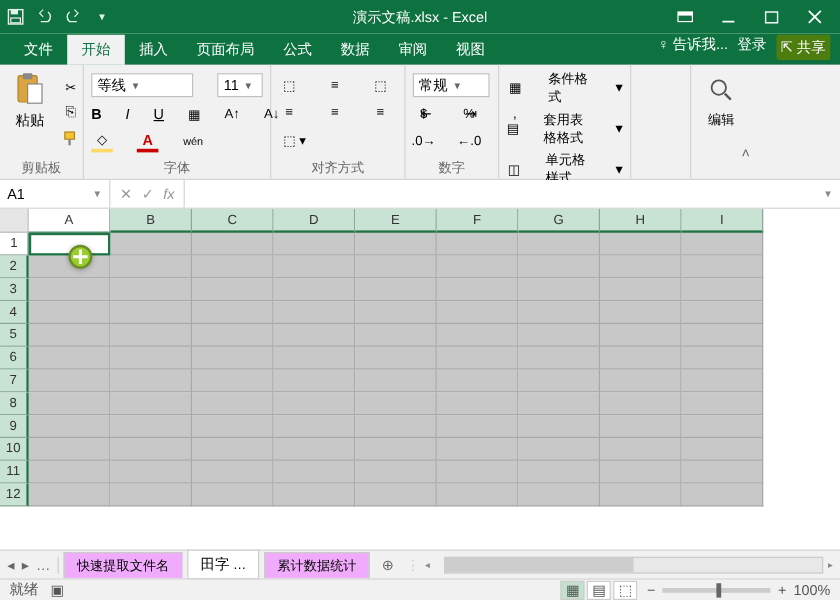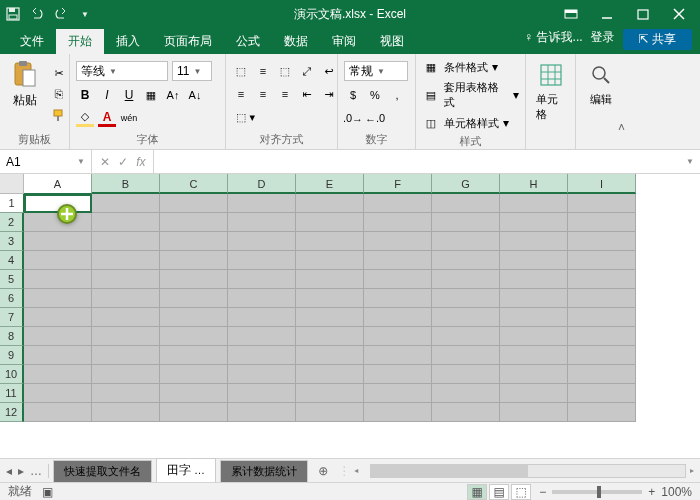--- a/index.html
+++ b/index.html
@@ -7,52 +7,52 @@
 .titlebar{height:28px;background:#0e7240;display:flex;align-items:center;color:#fff;position:relative}
 .qat{display:flex;align-items:center;gap:10px;padding:0 6px}
 .qat .ic{width:14px;height:14px;display:inline-flex;align-items:center;justify-content:center;opacity:.9}
 .title{position:absolute;left:50%;transform:translateX(-50%);font-size:12px;color:#fff}
 .winbtns{margin-left:auto;display:flex;align-items:center;gap:14px;padding:0 10px}
 .winbtns .wb{width:22px;height:20px;display:flex;align-items:center;justify-content:center;color:#fff}
 .tabs{height:26px;background:#0e7240;display:flex;align-items:flex-end;padding-left:8px;color:#fff}
 .tab{padding:4px 12px;cursor:pointer}
 .tab.active{background:#f1f1f1;color:#0e7240}
 .tabs .right{margin-left:auto;display:flex;align-items:flex-start;gap:8px;padding-right:8px;padding-bottom:4px}
-.share{background:#0369a1;padding:2px 16px;border-radius:2px}
+.share{background:#4d7c0f;padding:2px 4px;border-radius:2px}
 .ribbon{height:96px;background:#f1f1f1;border-bottom:1px solid #d4d4d4;display:flex}
 .group{border-right:1px solid #d4d4d4;padding:4px 6px 2px;display:flex;flex-direction:column}
 .glabel{text-align:center;color:#666;font-size:11px;margin-top:auto;padding-top:2px}
 .gbody{display:flex;gap:6px;flex:1}
 .vcol{display:flex;flex-direction:column;gap:3px;justify-content:center}
 .bigbtn{display:flex;flex-direction:column;align-items:center;gap:2px;padding:2px 4px;cursor:pointer}
 .bigbtn .bic{width:30px;height:30px;display:flex;align-items:center;justify-content:center}
 .sm{width:18px;height:18px;display:inline-flex;align-items:center;justify-content:center;cursor:pointer;font-size:11px}
 .combo{height:20px;border:1px solid #c0c0c0;background:#fff;display:flex;align-items:center;padding:0 4px;gap:4px}
 .combo .dd{font-size:8px;color:#666}
-.row{display:flex;gap:4px;align-items:center}
+.row{display:flex;gap:20px;align-items:center}
 .namebox-row{height:24px;background:#fff;border-bottom:1px solid #d4d4d4;display:flex;align-items:center}
 .nb{width:92px;border-right:1px solid #d4d4d4;padding:0 6px;height:100%;display:flex;align-items:center}
 .fxctrl{display:flex;align-items:center;gap:8px;padding:0 8px;color:#999;border-right:1px solid #d4d4d4;height:100%}
 .fxinput{flex:1;padding:0 6px;height:100%;display:flex;align-items:center}
 .sheet{flex:1;display:flex;flex-direction:column;overflow:hidden;position:relative}
 .hdrrow{display:flex;height:20px}
 .corner{width:24px;background:#e6e6e6;border-right:1px solid #bababa;border-bottom:1px solid #bababa}
 .colh{width:68px;background:#c8e2d3;border-right:1px solid #8aa896;border-bottom:2px solid #217346;text-align:center;line-height:20px;color:#333;font-size:11px}
 .colh.first{background:#fff;border-bottom:1px solid #217346}
 .gridbody{flex:1;overflow:hidden}
 .grow{display:flex;height:19px}
 .rowh{width:24px;background:#c8e2d3;border-right:2px solid #217346;border-bottom:1px solid #8aa896;text-align:center;line-height:19px;font-size:11px;color:#333}
 .rowh.first{background:#fff;border-right:1px solid #217346}
 .cell{width:68px;background:#c8c8c8;border-right:1px solid #a8a8a8;border-bottom:1px solid #a8a8a8}
 .cell.active{background:#fff;border:2px solid #217346;position:relative}
 .cursor{position:absolute;width:22px;height:22px;left:56px;top:29px;pointer-events:none}
 .cursor svg{filter:drop-shadow(0 1px 2px rgba(0,0,0,.3))}
 .wstabs{height:24px;background:#f1f1f1;border-top:1px solid #d4d4d4;display:flex;align-items:center;padding:0 6px;gap:4px}
 .nav{display:flex;gap:6px;color:#666;padding-right:6px;border-right:1px solid #ccc}
-.wstab{padding:3px 10px;border:1px solid #ccc;background:#737373;border-bottom:none;font-size:11px;cursor:pointer}
+.wstab{padding:3px 10px;border:1px solid #ccc;background:#f0abfc;border-bottom:none;font-size:11px;cursor:pointer}
 .wstab.active{background:#fff;border-bottom:2px solid #217346}
 .hscroll{flex:1;margin-left:8px;height:14px;background:#e8e8e8;border:1px solid #ccc;position:relative}
 .hscroll .thumb{position:absolute;left:0;width:50%;height:100%;background:#cdcdcd}
 .status{height:18px;background:#f1f1f1;border-top:1px solid #d4d4d4;display:flex;align-items:center;padding:0 8px;gap:10px;color:#555;font-size:11px}
 .status .right{margin-left:auto;display:flex;align-items:center;gap:8px}
 .views{display:flex;gap:2px}
 .vbtn{width:20px;height:16px;border:1px solid #ccc;background:#fff;display:flex;align-items:center;justify-content:center}
 .vbtn.active{background:#c6e0d0}
 .zoom{display:flex;align-items:center;gap:6px}
 .ztrack{width:90px;height:4px;background:#ccc;position:relative}
@@ -246,34 +246,20 @@
         <div class="vcol" style="gap:4px">
       <div class="row"><span class="sm">▦</span><span style="font-size:11px">条件格式</span> ▾</div>
       <div class="row"><span class="sm">▤</span><span style="font-size:11px">套用表格格式</span> ▾</div>
       <div class="row"><span class="sm">◫</span><span style="font-size:11px">单元格样式</span> ▾</div>
     </div>
       </div>
     <div class="glabel">样式</div>
   </div>
 
   <div class="group" style="width:50px">
-    <div class="gbody">
-        <div class="bigbtn">
-      <div class="bic">
-            <svg width="24" height="24">
-              <rect x="2" y="2" width="20" height="20" fill="none" stroke="#4a8" stroke-width="1.2"></rect>
-              <line x1="2" y1="9" x2="22" y2="9" stroke="#4a8"></line>
-              <line x1="2" y1="16" x2="22" y2="16" stroke="#4a8"></line>
-              <line x1="9" y1="2" x2="9" y2="22" stroke="#4a8"></line>
-              <line x1="16" y1="2" x2="16" y2="22" stroke="#4a8"></line>
-            </svg>
-          </div>
-      <span style="font-size:11px">单元格</span>
-    </div>
-      </div>
     <div class="glabel">&nbsp;</div>
   </div>
 
   <div class="group" style="width:42px;border-right:none">
     <div class="gbody">
         <div class="bigbtn">
       <div class="bic">
             <svg width="22" height="22">
               <circle cx="9" cy="9" r="6" fill="none" stroke="#555" stroke-width="1.5"></circle>
               <line x1="14" y1="14" x2="19" y2="19" stroke="#555" stroke-width="2"></line>

